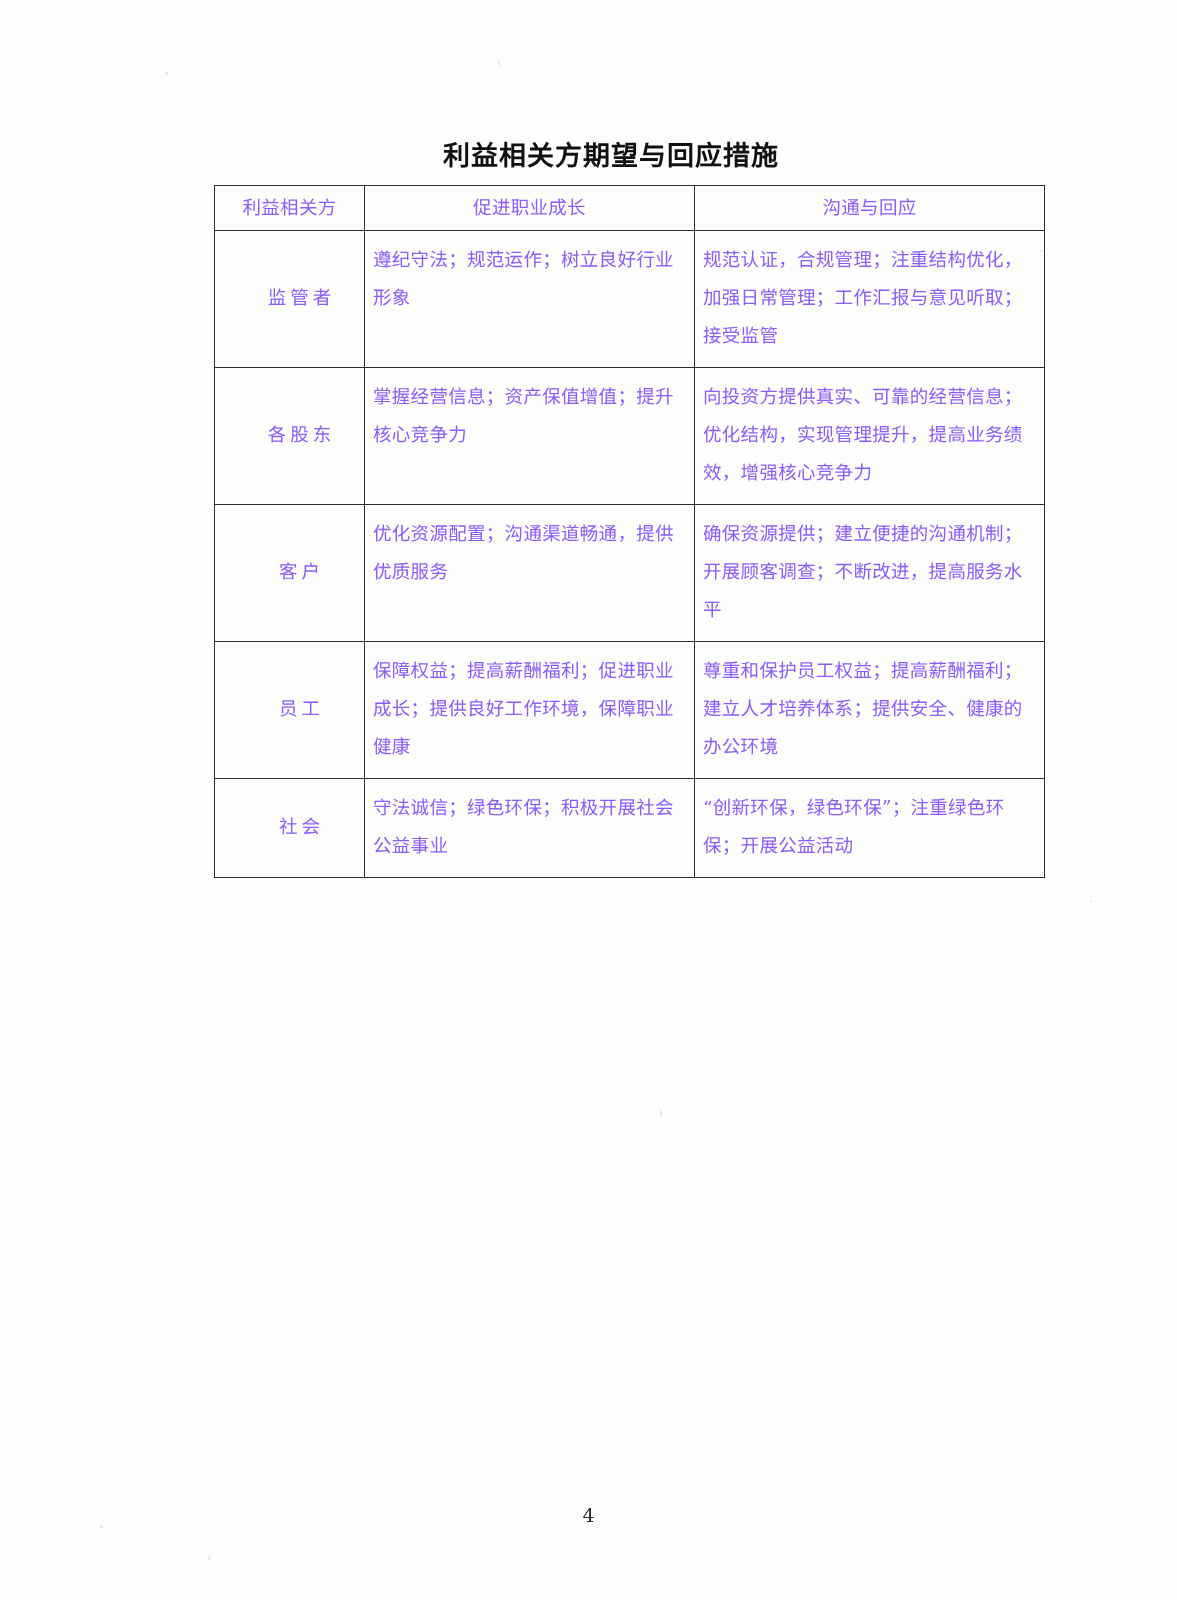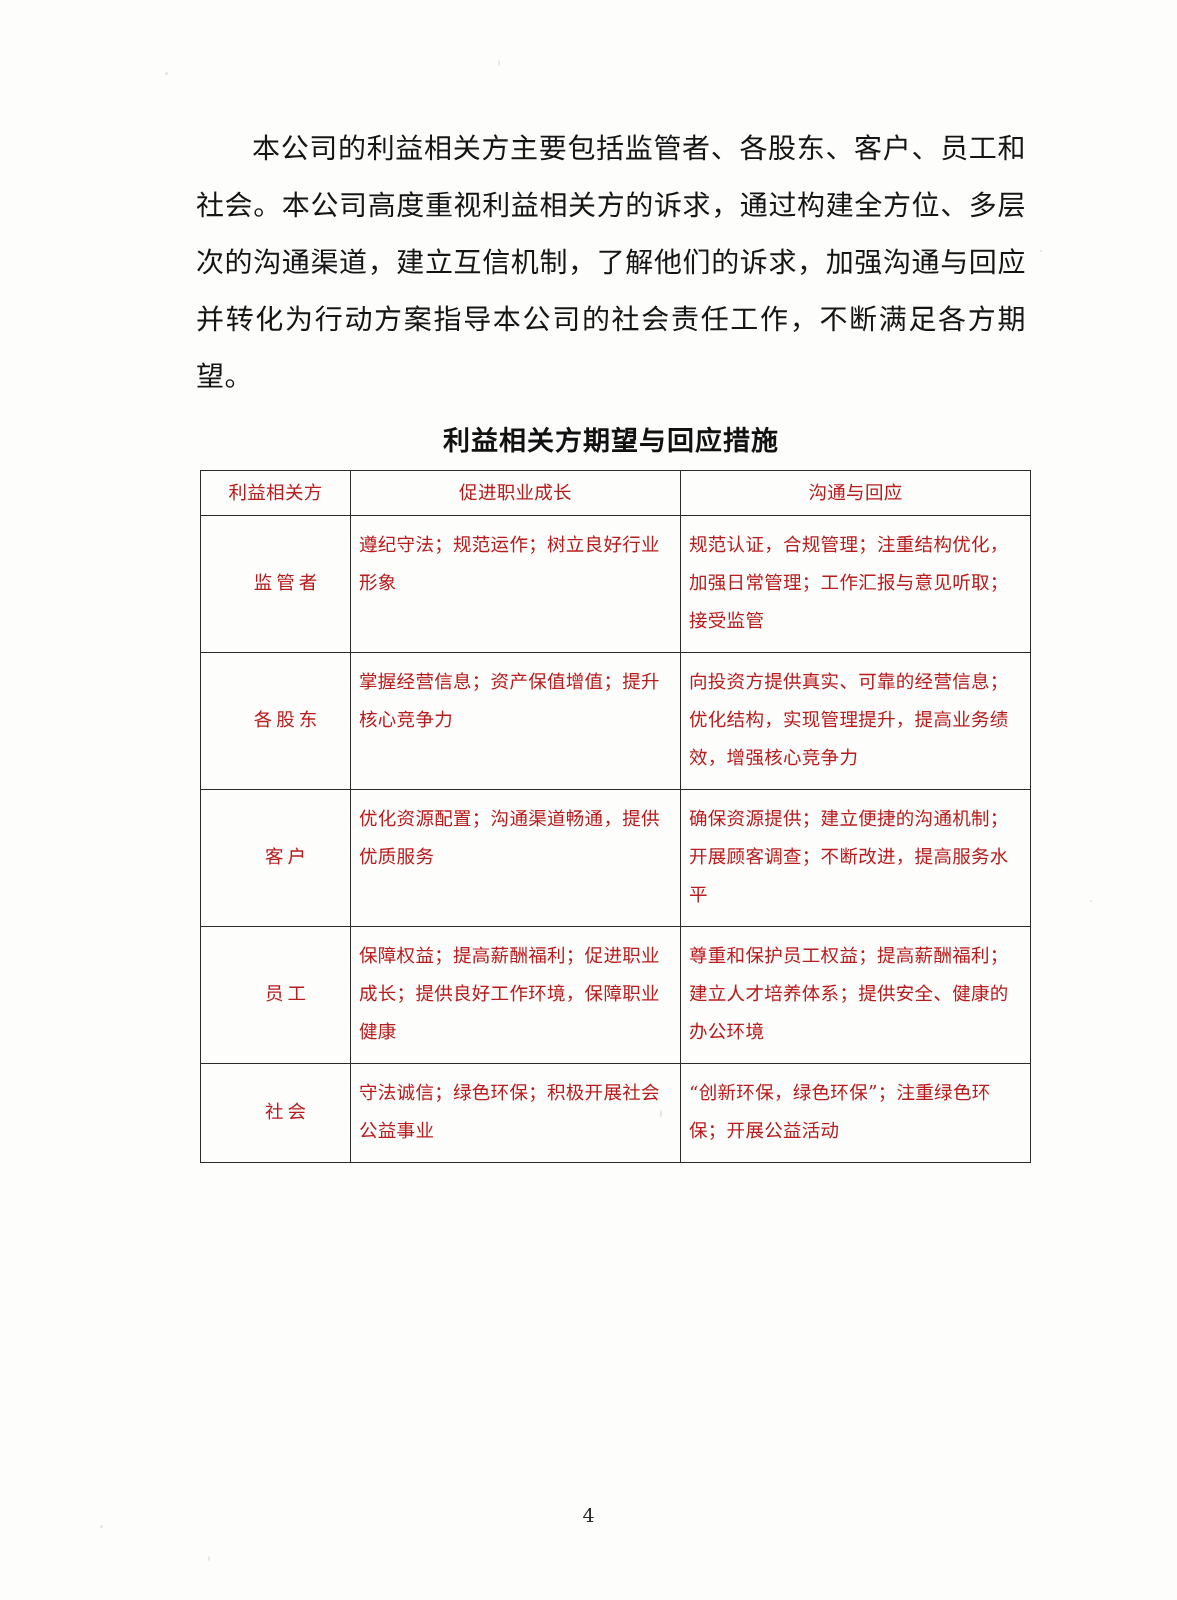--- a/index.html
+++ b/index.html
@@ -52,22 +52,22 @@
     font-weight: bold;
     text-align: center;
     margin: 14px 0 12px 0;
     letter-spacing: 1px;
     color: #111;
   }
   table.stk {
     border-collapse: collapse;
     width: 830px;
     table-layout: fixed;
-    margin: 0 0 0 4px;
-    color: #b91c1c;
+    margin: 0 0 0 18px;
+    color: #8b5cf6;
   }
   table.stk td, table.stk th {
     border: 1.4px solid #2b2b2b;
     padding: 10px 8px 12px 8px;
     font-size: 18.5px;
     line-height: 38px;
     font-weight: normal;
     vertical-align: top;
     letter-spacing: 0.3px;
   }
@@ -112,21 +112,20 @@
   <div class="speck" style="left:165px;top:72px;width:3px;height:3px;"></div>
   <div class="speck" style="left:498px;top:60px;width:2px;height:6px;"></div>
   <div class="speck" style="left:1040px;top:250px;width:2px;height:2px;"></div>
   <div class="speck" style="left:100px;top:1525px;width:3px;height:3px;"></div>
   <div class="speck" style="left:208px;top:1556px;width:2px;height:5px;"></div>
   <div class="speck" style="left:660px;top:1110px;width:2px;height:7px;"></div>
   <div class="speck" style="left:1090px;top:900px;width:2px;height:2px;"></div>
 
   <div class="content">
 
-    <p class="para indent">本公司的利益相关方主要包括监管者、各股东、客户、员工和社会。本公司高度重视利益相关方的诉求，通过构建全方位、多层次的沟通渠道，建立互信机制，了解他们的诉求，加强沟通与回应并转化为行动方案指导本公司的社会责任工作，不断满足各方期望。</p>
 
     <h2 class="table-title">利益相关方期望与回应措施</h2>
 
     <table class="stk">
       <colgroup>
         <col class="c1">
           <col class="c2">
           <col class="c3">
       </colgroup>
       <thead>

